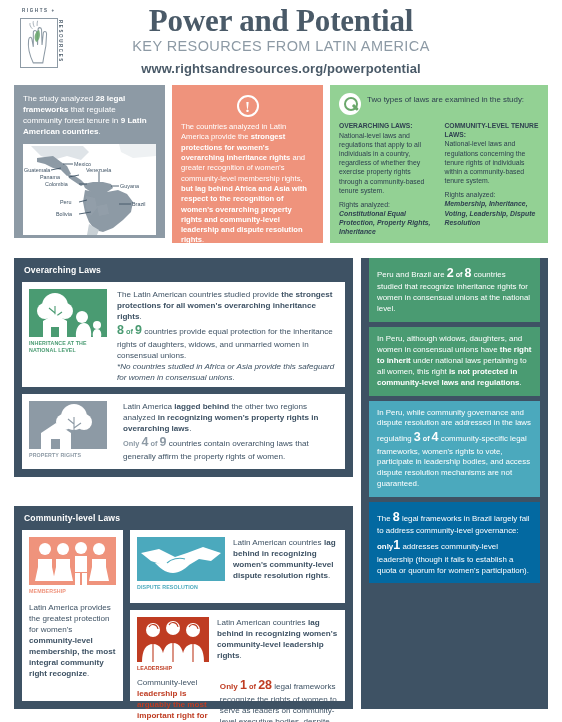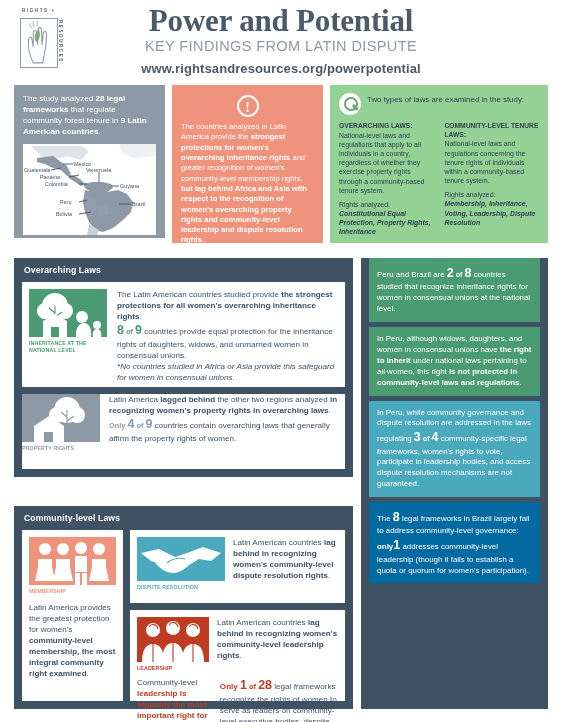--- a/index.html
+++ b/index.html
@@ -73,21 +73,21 @@
 
   
   .overarching { position:absolute; left:14px; top:258px; width:339px; height:219px;
      background:#3e5264; }
   .comm { position:absolute; left:14px; top:506px; width:339px; height:203px;
      background:#3e5264; }
   .section-head { font-size:8.6px; font-weight:bold; color:#fff; padding:7px 0 7px 10px; letter-spacing:0.15px; }
 
   .white-card { background:#fff; }
   .card-1 { position:absolute; left:8px; top:24px; width:323px; height:105px; padding:7px; display:flex; gap:10px; }
-  .card-2 { position:absolute; left:8px; top:136px; width:323px; height:75px; display:flex; gap:9px; }
+  .card-2 { position:absolute; left:8px; top:136px; width:323px; height:75px; padding:7px; display:flex; gap:16px; }
 
   .ico-wrap { flex:0 0 auto; width:78px; }
   .ico-box { width:78px; height:48px; position:relative; overflow:hidden; }
   .ico-lab { font-size:5.3px; font-weight:bold; line-height:1.25; margin-top:3px; letter-spacing:0.1px; }
 
   .body-text { font-size:8.1px; color:#3e5264; line-height:1.36; }
   .body-text b { font-weight:bold; }
   .body-text i { font-style:italic; }
   .big { font-size:12.5px; font-weight:bold; }
   .small-of { font-size:7.4px; font-weight:bold; }
@@ -140,21 +140,21 @@
           <path d="M13 46 C9 38 7 30 8 22 C8.5 18 11 18 11.5 21 L13 29 L13 14 C13 11 16.5 11 16.8 14 L17.5 27 L18 11 C18 8 21.5 8 21.7 11 L22.2 27 L23.5 15 C23.7 12 27 12.3 27 15.3 C27 24 26 32 24 40 L23 46 Z" fill="none" stroke="#8d9aa5" stroke-width="1.1"></path>
           <path d="M16 24 C13 20 14 14 19 11 C21 16 20 22 16 24 Z" fill="#6aa76b" opacity="0.85"></path>
           <path d="M12 10 C10 8 9 6 9.5 4" fill="none" stroke="#8d9aa5" stroke-width="0.8"></path>
           <path d="M14 8 C13 6 12.5 4 13 2" fill="none" stroke="#8d9aa5" stroke-width="0.8"></path>
           <path d="M17 7 C17 5 17 3 17.5 1.5" fill="none" stroke="#8d9aa5" stroke-width="0.8"></path>
         </svg>
       </div>
     </div>
     <div class="title-wrap">
       <div class="main-title">Power and Potential</div>
-      <div class="sub-title">KEY FINDINGS FROM LATIN DISPUTE</div>
+      <div class="sub-title">KEY RESOURCES FROM LATIN AMERICA</div>
       <div class="url-line">www.rightsandresources.org/powerpotential</div>
     </div>
   </div>
 
   <div class="toprow">
 
     <div class="panel panel-slate">
       <div class="slate-text">
         <span>The study analyzed </span><b>28 legal frameworks</b><span> that regulate community forest tenure in </span><b>9 Latin American countries</b><span>.</span>
       </div>
@@ -311,21 +311,21 @@
               <rect x="46" y="19" width="12" height="16"></rect>
               <rect x="46" y="36" width="5" height="12"></rect>
               <rect x="53" y="36" width="5" height="12"></rect>
             <circle cx="70" cy="12" r="6"></circle>
               <path d="M63 22 L63 44 L67 44 L67 34 L73 34 L73 44 L77 44 L77 22 Z M60 44 L80 44 L77 30 L63 30 Z"></path>
           </g>
         </svg>
       </div>
       <div class="ico-lab t-salmon">MEMBERSHIP</div>
       <div class="body-text" style="margin-top:7px;">
-        <span>Latin America provides the greatest protection for women's </span><b>community-level membership, the most integral community right examined</b><span>.</span>
+        <span>Latin America provides the greatest protection for women's </span><b>community-level membership, the most integral community right recognize</b><span>.</span>
       </div>
     </div>
 
     <div class="c-dispute">
       <div class="ico-wrap" style="width:88px;">
         <div class="ico-box c-teal" style="width:88px;height:44px;">
           <svg viewBox="0 0 88 44" width="88" height="44">
             <path d="M4 16 L22 12 L38 20 L50 16 L66 10 L84 16 L74 24 L62 22 L52 28 L40 32 L26 28 L14 24 Z" fill="#fff"></path>
             <path d="M30 26 C34 22 42 20 48 22" stroke="#4ba9bd" stroke-width="1.1" fill="none"></path>
             <path d="M22 30 L26 34 M26 29 L30 34 M30 28 L34 33 M34 27 L38 32" stroke="#4ba9bd" stroke-width="1"></path>

